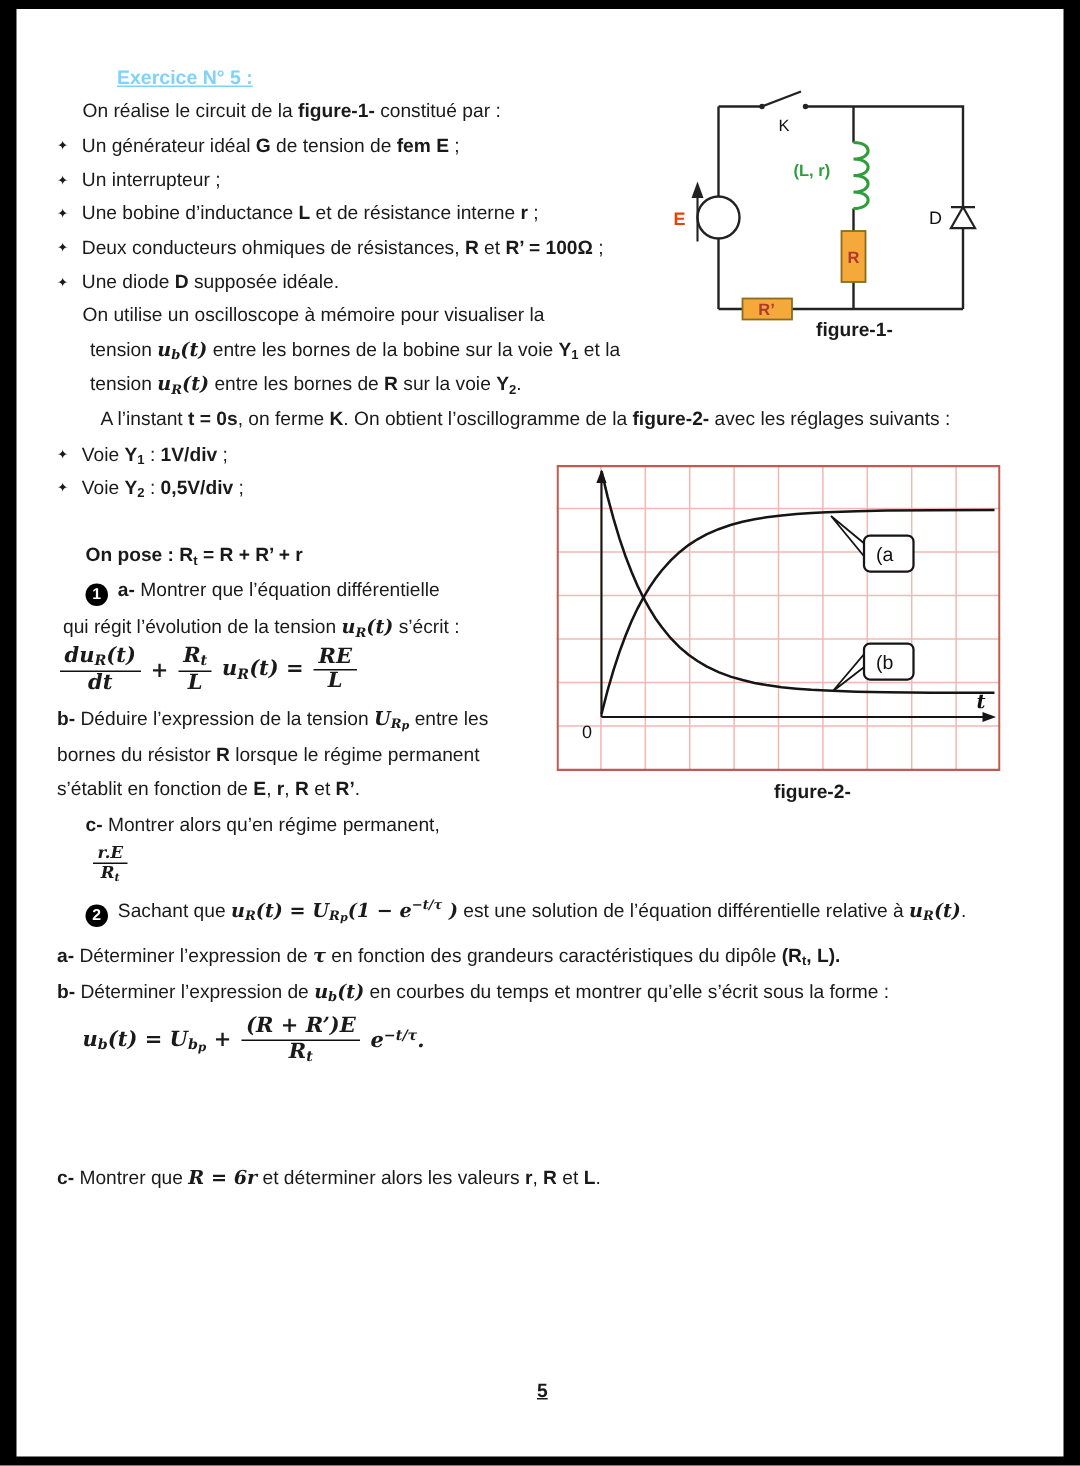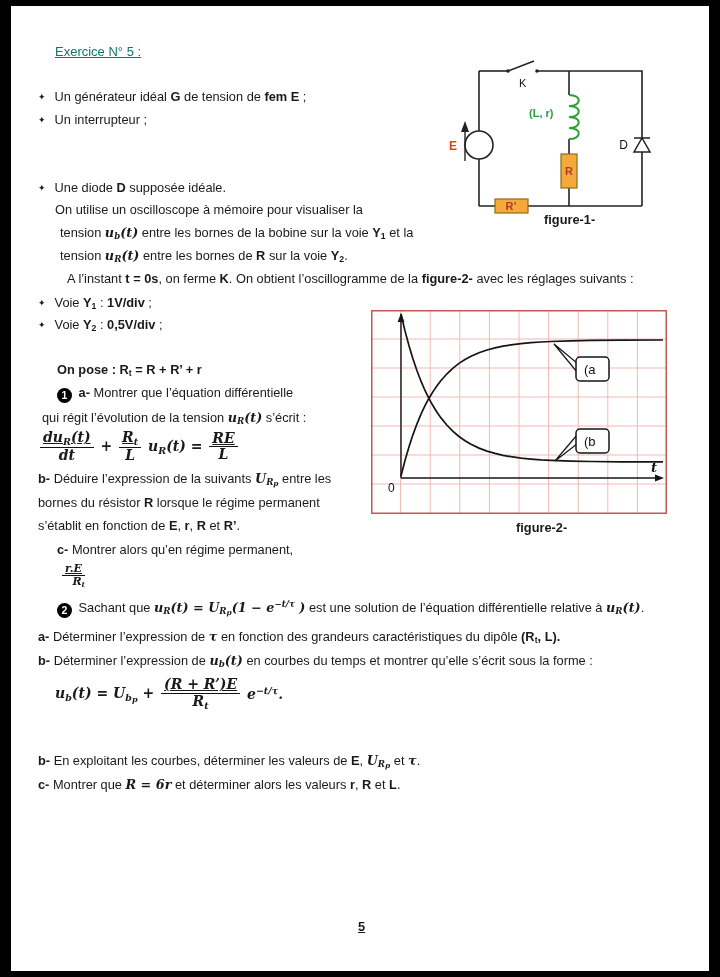--- a/index.html
+++ b/index.html
@@ -2,58 +2,61 @@
 <html><head>
 <meta charset="utf-8">
 <style>
   html,body{margin:0;padding:0;}
   body{width:720px;height:977px;background:#000;position:relative;overflow:hidden;
        font-family:"Liberation Sans",sans-serif;}
   .paper{position:absolute;left:11px;top:6px;width:698px;height:965px;background:#ffffff;}
   .stage{position:absolute;inset:0;}
   .ln{position:absolute;font-size:12.8px;color:#1a1a1a;white-space:nowrap;line-height:1.25;}
   .bb{font-weight:700;}
-  .title{color:#0f766e;font-weight:400;text-decoration:underline;font-size:13px;}
+  .title{color:#7dd3fc;font-weight:700;text-decoration:underline;font-size:13px;margin-left:23px;}
   .mi{font-family:"DejaVu Serif",serif;font-style:italic;font-weight:700;}
   .sub{font-size:0.68em;vertical-align:-0.28em;}
   .sub2{font-size:0.58em;vertical-align:-0.45em;}
   .sup{font-size:0.68em;vertical-align:0.55em;}
   .circ{display:inline-block;width:15px;height:15px;border-radius:50%;background:#000;color:#fff;
         text-align:center;line-height:15px;font-size:10.5px;font-weight:700;margin-right:3px;
         transform:translateY(2px);font-style:normal;font-family:"Liberation Sans",sans-serif;}
   .blt{font-size:9px;margin-right:9px;vertical-align:1px;}
   .formula{display:inline-flex;align-items:center;font-size:14px;}
   .fs13{font-size:12.8px;}
   .frac{display:inline-flex;flex-direction:column;align-items:center;text-align:center;line-height:1.12;
         font-family:"DejaVu Serif",serif;font-style:italic;font-weight:700;margin:0 2px;}
-  .frac .fnum{border-bottom:1.3px solid #111;padding:0 3px;text-decoration:underline;}
-  .frac.sm{font-size:11px;align-items:flex-end;}
+  .frac .fnum{border-bottom:1.3px solid #111;padding:0 3px;}
+  .frac.sm{font-size:11px;}
   .tw{white-space:pre;}
   .pageno{font-weight:700;text-decoration:underline;}
   
   .t-k{font:11px "Liberation Sans",sans-serif;fill:#111;}
   .t-e{font:700 12px "Liberation Sans",sans-serif;fill:#e8420c;}
   .t-lr{font:700 11px "Liberation Sans",sans-serif;fill:#2e9e3a;}
   .t-rbox{font:700 11px "Liberation Sans",sans-serif;fill:#b03a2e;}
   .t-d{font:12px "Liberation Sans",sans-serif;fill:#111;}
   .t-0{font:12px "Liberation Sans",sans-serif;fill:#111;}
   .t-t{font:italic 700 13px "DejaVu Serif",serif;fill:#111;}
   .t-call{font:13px "Liberation Sans",sans-serif;fill:#111;}
   svg{position:absolute;}
 </style>
 </head>
 <body>
 
 <div class="paper"></div>
 <div class="stage">
 
   <div class="ln title" style="left:55px;top:44px">Exercice N° 5 :</div>
+  <div class="ln" style="left:55px;top:66px"><span class="tw"><span>On réalise le circuit de la </span><span class="bb">figure-1-</span><span> constitué par :</span></span></div>
 
   <div class="ln" style="left:38px;top:89px"><span class="blt">✦</span><span><span class="tw"><span>Un générateur idéal </span><span class="bb">G</span><span> de tension de </span><span class="bb">fem E</span><span> ;</span></span></span></div>
   <div class="ln" style="left:38px;top:112px"><span class="blt">✦</span><span><span class="tw"><span>Un interrupteur ;</span></span></span></div>
+  <div class="ln" style="left:38px;top:134px"><span class="blt">✦</span><span><span class="tw"><span>Une bobine d’inductance </span><span class="bb">L</span><span> et de résistance interne </span><span class="bb">r</span><span> ;</span></span></span></div>
+  <div class="ln" style="left:38px;top:157px"><span class="blt">✦</span><span><span class="tw"><span>Deux conducteurs ohmiques de résistances, </span><span class="bb">R</span><span> et </span><span class="bb">R’ = 100Ω</span><span> ;</span></span></span></div>
   <div class="ln" style="left:38px;top:180px"><span class="blt">✦</span><span><span class="tw"><span>Une diode </span><span class="bb">D</span><span> supposée idéale.</span></span></span></div>
 
   <div class="ln" style="left:55px;top:202px"><span class="tw"><span>On utilise un oscilloscope à mémoire pour visualiser la</span></span></div>
   <div class="ln" style="left:60px;top:225px"><span class="tw"><span>tension </span><span class="mi">u</span><span class="mi sub">b</span><span class="mi">(t)</span><span> entre les bornes de la bobine sur la voie </span><span class="bb">Y</span><span class="bb sub">1</span><span> et la</span></span></div>
   <div class="ln" style="left:60px;top:248px"><span class="tw"><span>tension </span><span class="mi">u</span><span class="mi sub">R</span><span class="mi">(t)</span><span> entre les bornes de </span><span class="bb">R</span><span> sur la voie </span><span class="bb">Y</span><span class="bb sub">2</span><span>.</span></span></div>
   <div class="ln" style="left:67px;top:271px"><span class="tw"><span>A l’instant </span><span class="bb">t = 0s</span><span>, on ferme </span><span class="bb">K</span><span>. On obtient l’oscillogramme de la </span><span class="bb">figure-2-</span><span> avec les réglages suivants :</span></span></div>
 
   <div class="ln" style="left:38px;top:295px"><span class="blt">✦</span><span><span class="tw"><span>Voie </span><span class="bb">Y</span><span class="bb sub">1</span><span> : </span><span class="bb">1V/div</span><span> ;</span></span></span></div>
   <div class="ln" style="left:38px;top:317px"><span class="blt">✦</span><span><span class="tw"><span>Voie </span><span class="bb">Y</span><span class="bb sub">2</span><span> : </span><span class="bb">0,5V/div</span><span> ;</span></span></span></div>
 
@@ -70,21 +73,21 @@
       <span class="frac">
         <span class="fnum"><span class="mi">R</span><span class="mi sub">t</span></span>
         <span class="fden"><span class="mi">L</span></span>
       </span>
       <span class="tw"><span class="mi">&nbsp;u</span><span class="mi sub">R</span><span class="mi">(t)&nbsp;=&nbsp;</span></span>
       <span class="frac">
         <span class="fnum"><span class="mi">RE</span></span>
         <span class="fden"><span class="mi">L</span></span>
       </span>
     </div>
-  <div class="ln" style="left:38px;top:471px"><span class="tw"><span class="bb">b-</span><span> Déduire l’expression de la suivants </span><span class="mi">U</span><span class="mi sub">R</span><span class="mi sub2">p</span><span> entre les</span></span></div>
+  <div class="ln" style="left:38px;top:471px"><span class="tw"><span class="bb">b-</span><span> Déduire l’expression de la tension </span><span class="mi">U</span><span class="mi sub">R</span><span class="mi sub2">p</span><span> entre les</span></span></div>
   <div class="ln" style="left:38px;top:495px"><span class="tw"><span>bornes du résistor </span><span class="bb">R</span><span> lorsque le régime permanent</span></span></div>
   <div class="ln" style="left:38px;top:518px"><span class="tw"><span>s’établit en fonction de </span><span class="bb">E</span><span>, </span><span class="bb">r</span><span>, </span><span class="bb">R</span><span> et </span><span class="bb">R’</span><span>.</span></span></div>
   <div class="ln" style="left:57px;top:542px"><span class="tw"><span class="bb">c-</span><span> Montrer alors qu’en régime permanent,</span></span></div>
   <div class="ln formula fs13" style="left:60px;top:563px">
       <span class="frac sm">
         <span class="fnum"><span class="mi">r.E</span></span>
         <span class="fden"><span class="mi">R</span><span class="mi sub">t</span></span>
       </span>
     </div>
 
@@ -93,21 +96,20 @@
   <div class="ln" style="left:38px;top:653px"><span class="tw"><span class="bb">b-</span><span> Déterminer l’expression de </span><span class="mi">u</span><span class="mi sub">b</span><span class="mi">(t)</span><span> en courbes du temps et montrer qu’elle s’écrit sous la forme :</span></span></div>
   <div class="ln formula" style="left:55px;top:677px">
       <span class="tw"><span class="mi">u</span><span class="mi sub">b</span><span class="mi">(t)&nbsp;=&nbsp;U</span><span class="mi sub">b</span><span class="mi sub2">p</span><span class="mi">&nbsp;+&nbsp;</span></span>
       <span class="frac">
         <span class="fnum"><span class="mi">(R + R’)E</span></span>
         <span class="fden"><span class="mi">R</span><span class="mi sub">t</span></span>
       </span>
       <span class="tw"><span class="mi">&nbsp;e</span><span class="mi sup">−t/τ</span><span class="mi">.</span></span>
     </div>
 
-  <div class="ln" style="left:38px;top:753px"><span class="tw"><span class="bb">b-</span><span> En exploitant les courbes, déterminer les valeurs de </span><span class="bb">E</span><span>, </span><span class="mi">U</span><span class="mi sub">R</span><span class="mi sub2">p</span><span> et </span><span class="mi">τ</span><span>.</span></span></div>
   <div class="ln" style="left:38px;top:777px"><span class="tw"><span class="bb">c-</span><span> Montrer que </span><span class="mi">R = 6r</span><span> et déterminer alors les valeurs </span><span class="bb">r</span><span>, </span><span class="bb">R</span><span> et </span><span class="bb">L</span><span>.</span></span></div>
 
   <svg style="left:447px;top:57px" width="216" height="172" viewBox="0 0 216 172">
     <g stroke="#222" stroke-width="1.6" fill="none">
       <path d="M32 14 H61"></path>
       <path d="M90 14 H195 V81"></path>
       <path d="M195 95 V149"></path>
       <path d="M32 14 V74"></path>
       <path d="M32 102 V149"></path>
       <path d="M32 149 H195"></path>

